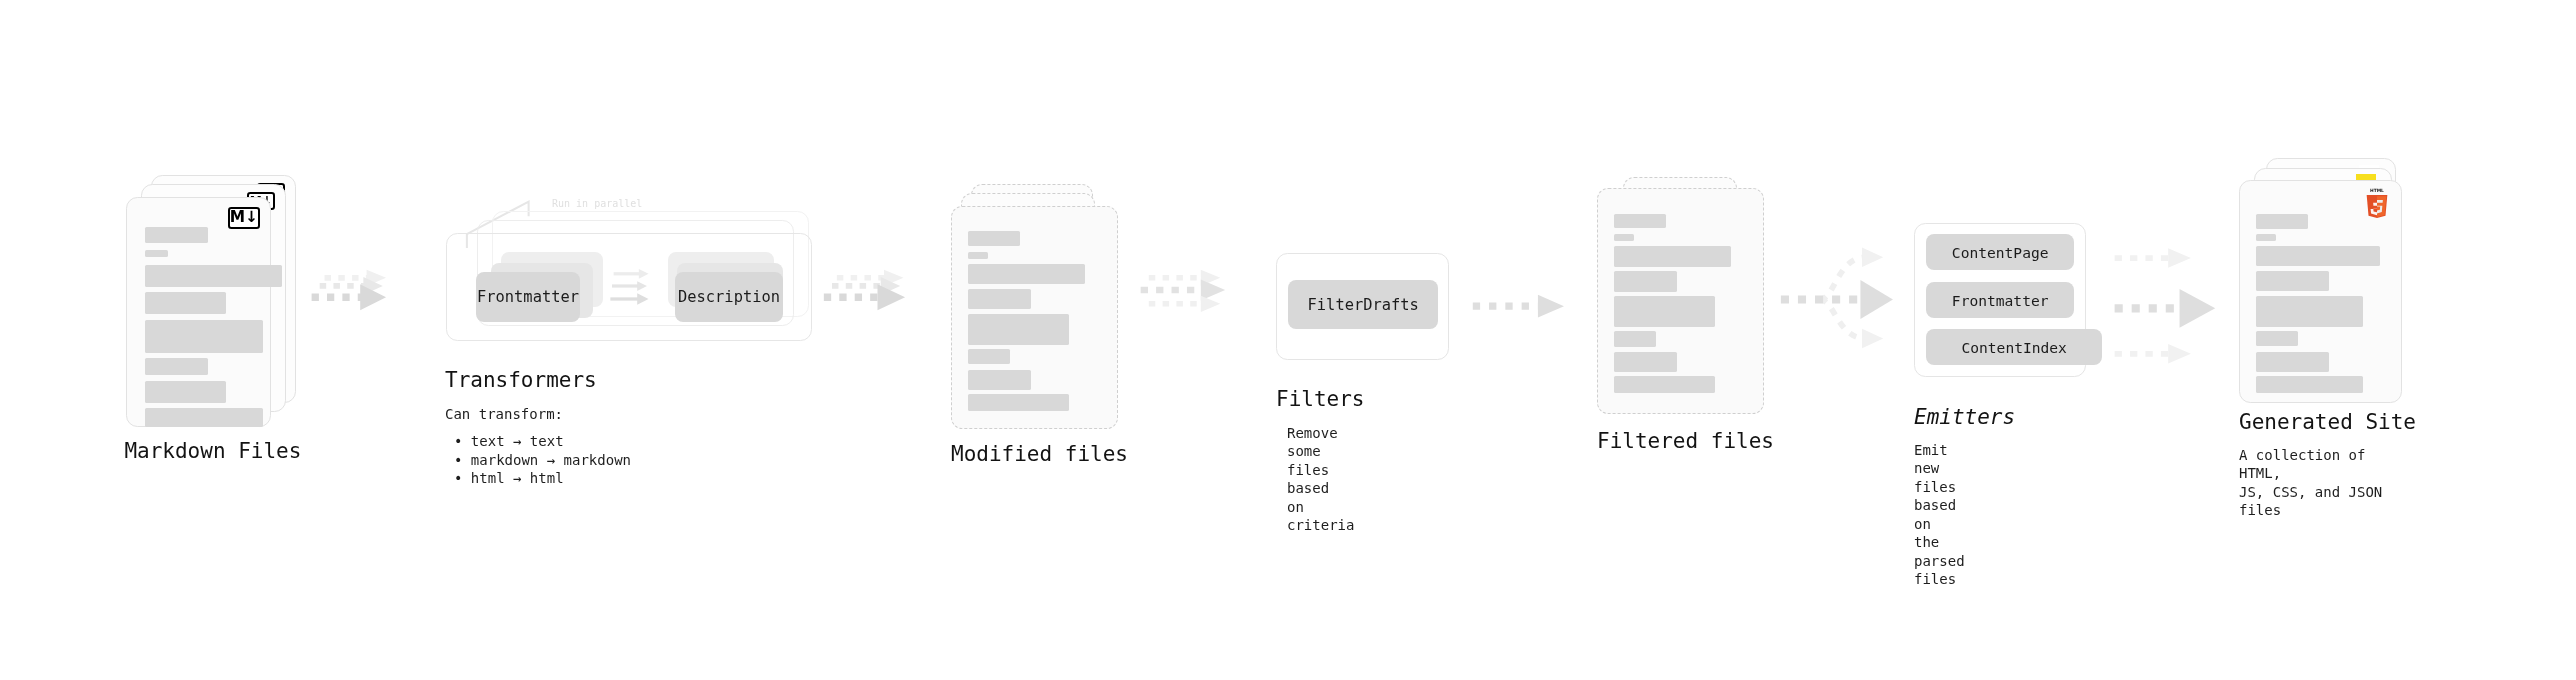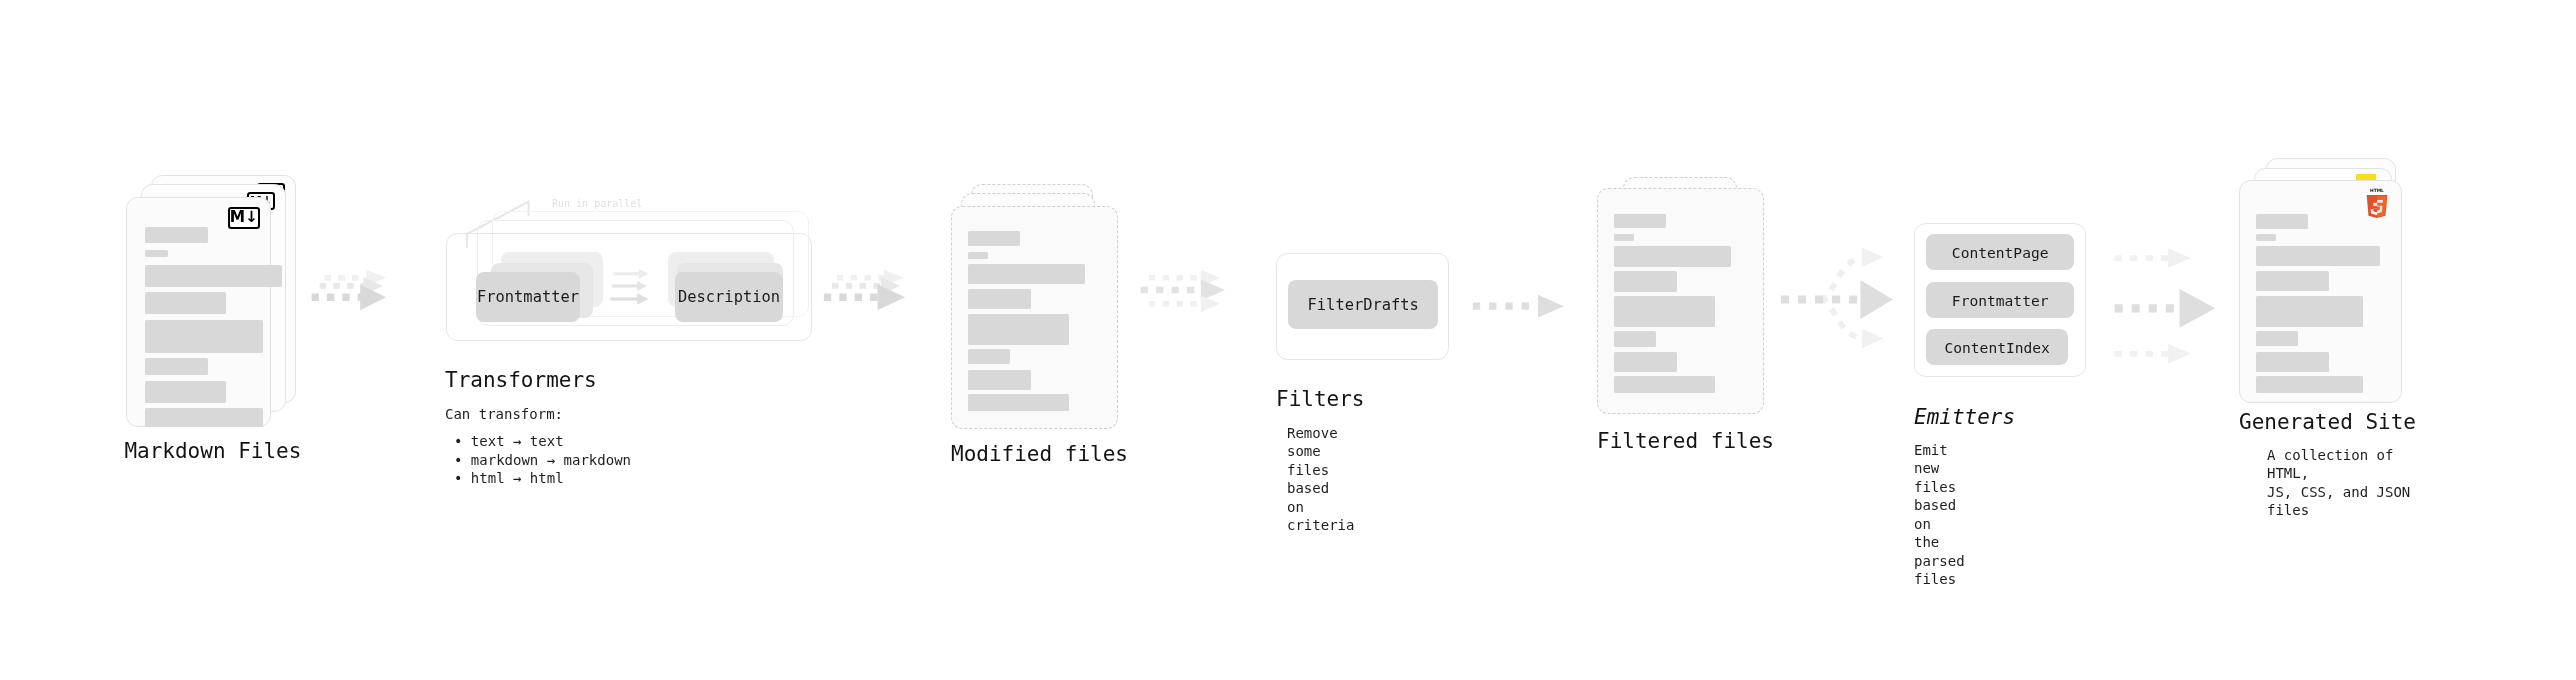--- a/index.html
+++ b/index.html
@@ -306,21 +306,21 @@
         <line x1="6" y1="78" x2="108" y2="78"></line>
       </g>
       <polygon points="104,54 144,78 104,102" fill="#dedede"></polygon>
     </svg>
   </div>
 
   <div class="node" style="left:1914px; top:223px;">
     <div class="procbox" style="left:0px; top:0px; width:172px; height:154px;"></div>
     <div class="pill" style="left:12.2px; top:11.4px; width:148px; height:36px; font-size:14.6px;">ContentPage</div>
     <div class="pill" style="left:12.2px; top:59px; width:148px; height:36px; font-size:14.6px;">Frontmatter</div>
-    <div class="pill" style="left:12.2px; top:106px; width:142px; height:36px; font-size:14.6px;text-align:center;">ContentIndex</div>
+    <div class="pill" style="left:12.2px; top:106px; width:176px; height:36px; font-size:14.6px;text-align:center;">ContentIndex</div>
     <div class="caption-title" style="left:0px; top:182px;font-style:italic;">Emitters</div>
     <div class="caption-sub" style="left:0px; top:218px;">
       <div>Emit new files based on</div>
       <div>the parsed files</div>
     </div>
   </div>
 
   <div class="node" style="left:2113px; top:240px;">
     <svg width="142" height="114" viewBox="0 0 175 140">
       <g stroke="#f1f1f1" stroke-width="7" stroke-dasharray="9 10">
@@ -365,20 +365,20 @@
           <text x="17" y="7" font-family="DejaVu Sans, Liberation Sans, sans-serif" font-size="6" font-weight="700" fill="#1b1b1b" text-anchor="middle">HTML</text>
           <path d="M3 11 L31 11 L28.5 39 L17 42 L5.5 39 Z" fill="#e34f26"></path>
           <path d="M17 12.5 L29.6 12.5 L27.3 38 L17 40.8 Z" fill="#ef652a"></path>
           <path d="M17 21.5 h-5.2 l0.35 3.9 H17 v3.9 h-5.0 l0.35 3.9 L17 34.3 v3.9 l-8.1 -2.2 -0.55 -6.2 H17 Z" fill="#ffffff" opacity="0.92"></path>
           <path d="M16.9 21.5 V17.6 H9.0 l0.35 3.9 Z M17 28.5 v3.9 l4.6 -1.2 0.45 -5.1 H17 v-2.6 h5.7 l0.35 -3.9 H17 v-1.0 h7.9 l-1.45 16.2 L17 36.9 v1.3 l8.1 -2.2 1.4 -15.6 H17 Z" fill="#ebebeb" opacity="0.0"></path>
           <path d="M17 17.6 h7.95 l-0.36 3.9 H17 Z M17 25.4 h7.25 l-0.75 8.4 L17 35.9 V32 l3.9 -1.05 0.4 -4.45 H17 Z" fill="#ebebeb"></path>
         </svg>
       </div>
     </div>
     <div class="caption-title" style="left:0px; top:252px;">Generated Site</div>
-    <div class="caption-sub" style="left:0px; top:288px;margin-left:28px;">
+    <div class="caption-sub" style="left:0px; top:288px;">
       <div>A collection of HTML,</div>
       <div>JS, CSS, and JSON files</div>
     </div>
   </div>
 
 </div>
 
 
 </body></html>

